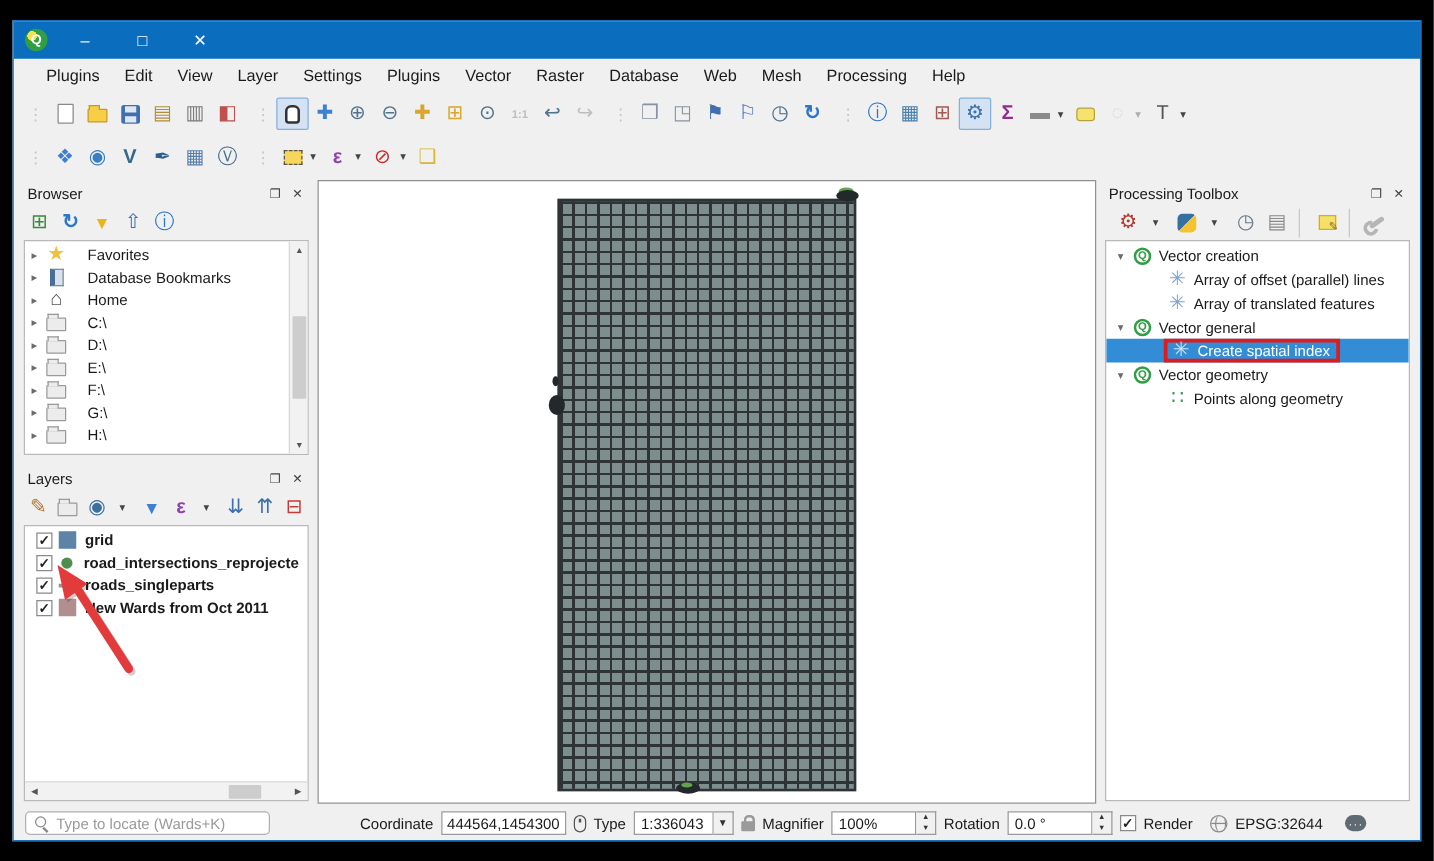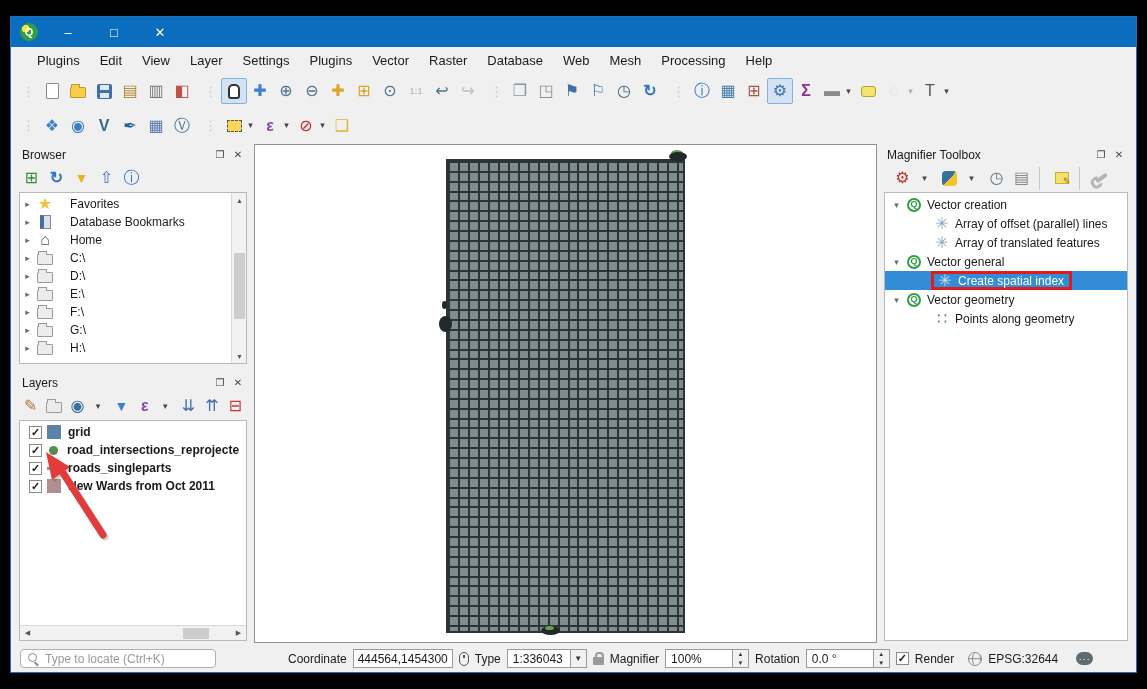--- a/index.html
+++ b/index.html
@@ -623,21 +623,21 @@
       <div class="blob" style="left:414px;top:7px;width:18px;height:9px"></div>
       <div class="blob" style="left:187px;top:156px;width:5px;height:8px"></div>
       <div class="blob" style="left:184px;top:171px;width:13px;height:16px"></div>
       <div class="blob" style="left:286px;top:481px;width:19px;height:9px"></div>
       <div class="blob green" style="left:290px;top:481px;width:9px;height:4px"></div>
     </div>
 
     <div class="dock right">
       <div class="panel" style="flex:1">
         <div class="phead">
-          <span>Magnifier Toolbox</span>
+          <span>Processing Toolbox</span>
           <span class="sp"></span>
           <span class="pbtn">❐</span>
           <span class="pbtn">✕</span>
         </div>
         <div class="ptools">
 
             <div class="tgroup">
               <div style="display:flex;align-items:center">
 
                   <div class="tbtn">
@@ -758,21 +758,21 @@
               </div>
             </div>
         </div>
       </div>
     </div>
   </div>
 
   <div class="statusbar">
     <div class="locate">
       <span class="i-mag"></span>
-      <span>Type to locate (Ctrl+K)</span>
+      <span>Type to locate (Wards+K)</span>
     </div>
     <span class="slabel" style="margin-left:66px">Coordinate</span>
     <div class="sbox coord">444564,1454300</div>
     <span class="i-mouse"></span>
     <span class="slabel">Type</span>
     <div style="display:flex">
       <div class="sbox scale">1:336043</div>
       <div class="cmbarr">▼</div>
     </div>
     <span class="i-lock"></span>

